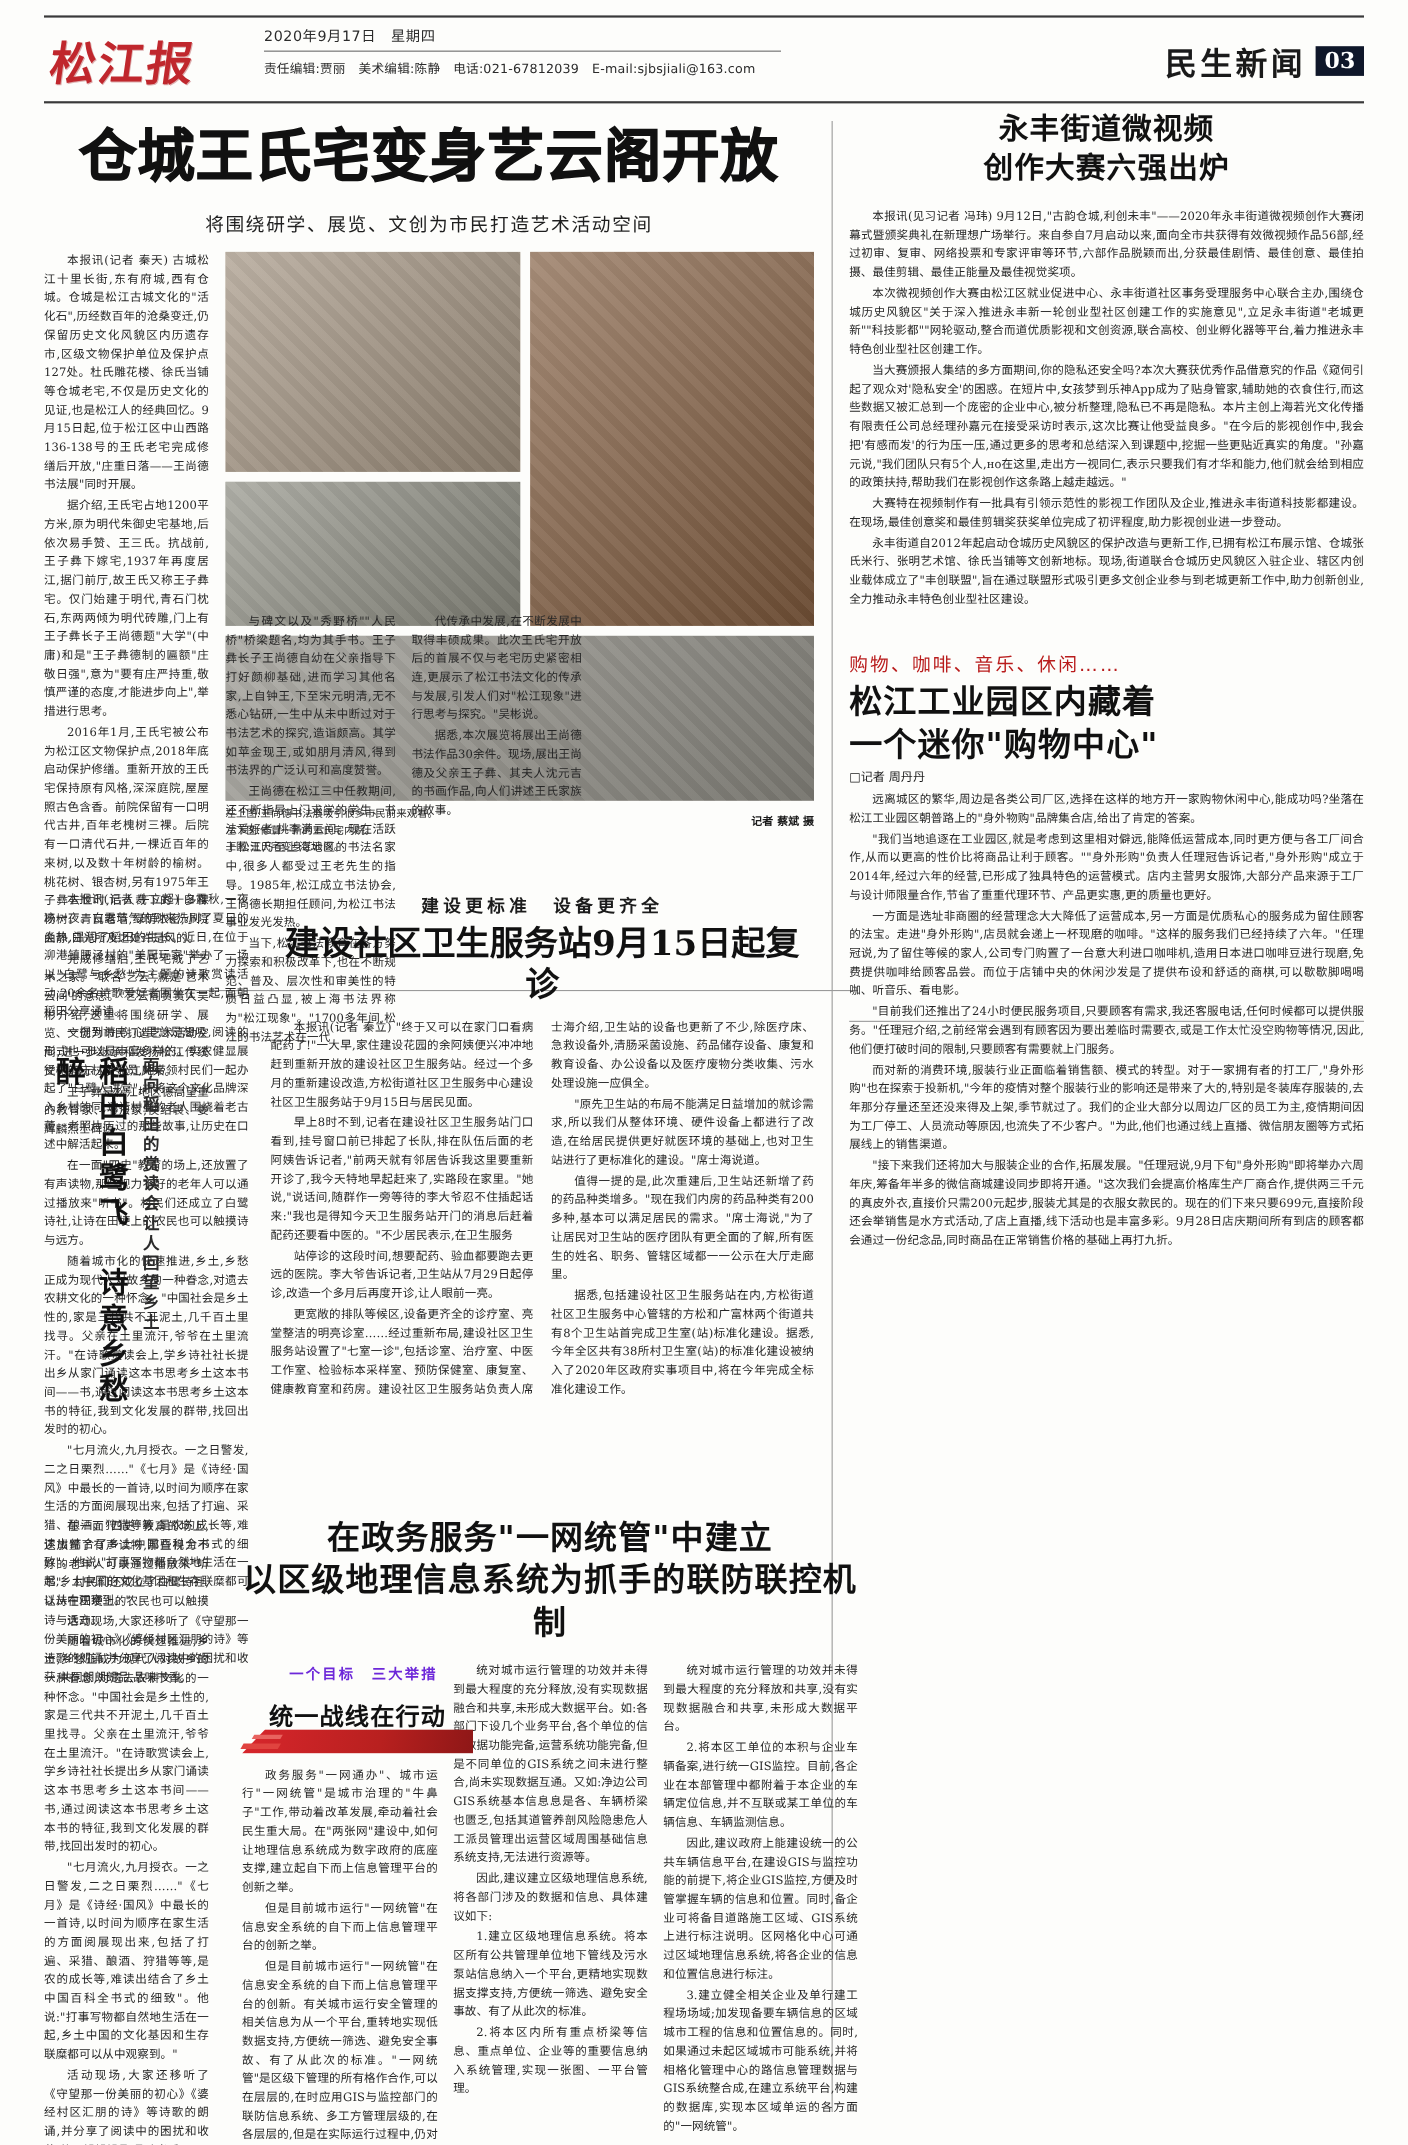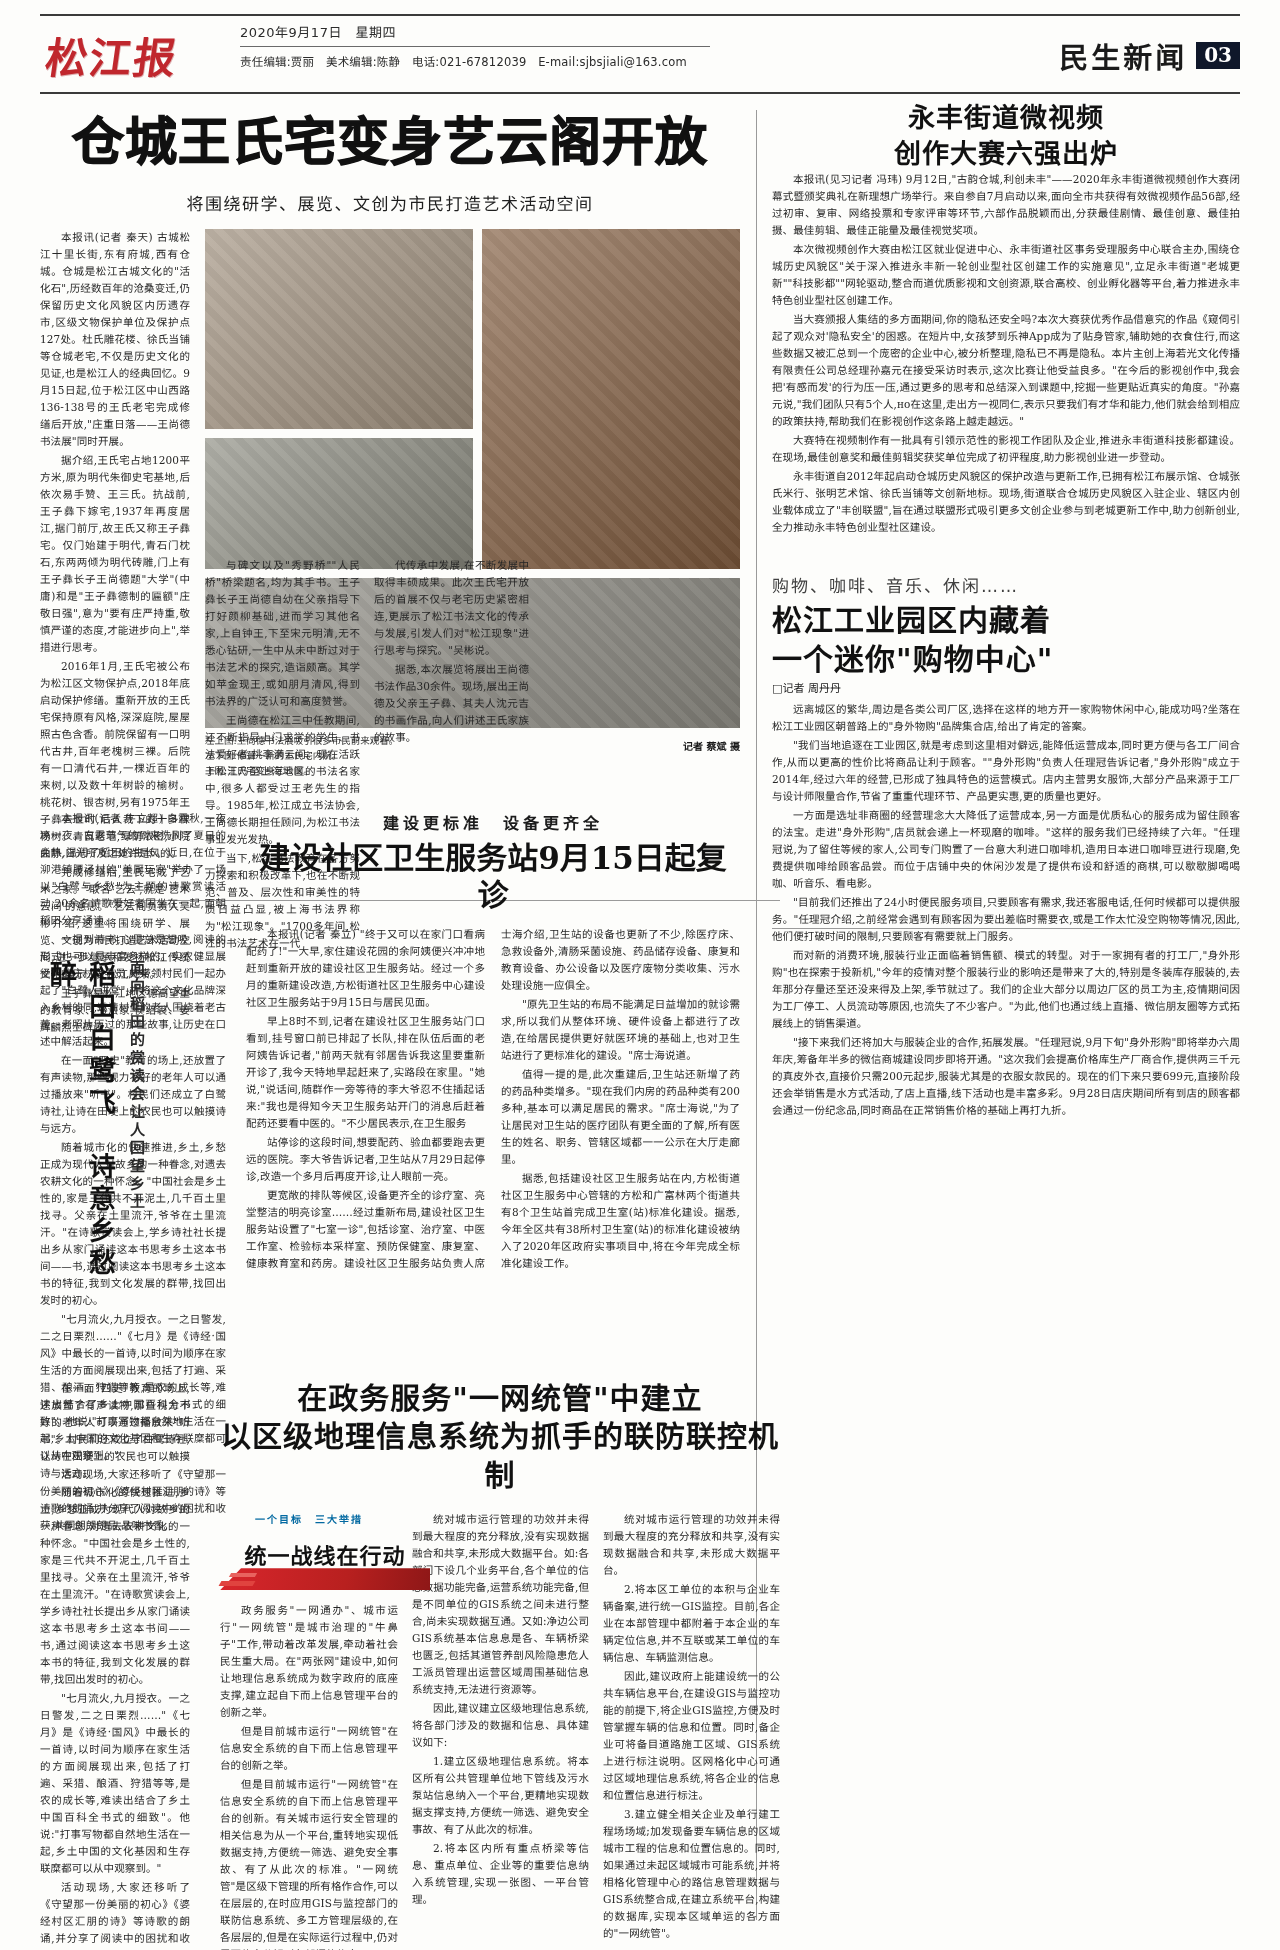--- a/index.html
+++ b/index.html
@@ -113,40 +113,40 @@
 
   
   .rail{position:absolute;left:772px;top:100px;width:468px;}
   .rail-h{
     font-family:"DejaVu Serif","Liberation Serif",serif;
     font-weight:bold;font-size:27px;text-align:center;line-height:1.32;color:#111;
     letter-spacing:1px;
   }
   .rail-k{
     font-family:"DejaVu Sans","Liberation Sans",sans-serif;
-    font-size:17px;letter-spacing:2px;color:#404040;margin-bottom:4px;
+    font-size:17px;letter-spacing:2px;color:#b91c1c;margin-bottom:4px;
   }
   .rail-h2{
     font-family:"DejaVu Serif","Liberation Serif",serif;
     font-weight:bold;font-size:30px;line-height:1.3;color:#111;letter-spacing:1px;
   }
   .byline{font-size:11px;margin:0 0 6px;font-family:"DejaVu Serif","Liberation Serif",serif;}
 
   .twocol{column-count:2;column-gap:16px;}
 
   
   .redbanner{position:relative;width:210px;height:58px;margin:6px auto 0;}
   .redbanner .bar{
     position:absolute;left:0;bottom:0;width:210px;height:22px;
     background:linear-gradient(100deg,#d8262c 0%,#b8201f 60%,#8e1717 100%);
     clip-path:polygon(10% 0,100% 0,100% 100%,0 100%);
   }
   .redbanner .slash{position:absolute;left:0;bottom:4px;width:34px;height:5px;background:#e0433f;transform:skewX(-30deg);}
   .redbanner .slash2{position:absolute;left:10px;bottom:13px;width:26px;height:4px;background:#e8635f;transform:skewX(-30deg);}
-  .rb-k{font-family:"DejaVu Sans","Liberation Sans",sans-serif;font-weight:bold;font-size:10px;letter-spacing:2px;text-align:center;color:#0369a1;}
+  .rb-k{font-family:"DejaVu Sans","Liberation Sans",sans-serif;font-weight:bold;font-size:13px;letter-spacing:2px;text-align:right;color:#6d28d9;}
   .rb-t{font-family:"DejaVu Sans","Liberation Sans",sans-serif;font-weight:bold;font-size:22px;letter-spacing:1px;text-align:center;color:#111;position:relative;z-index:2;}
 
   .sign{text-align:right;font-size:10.5px;margin-top:6px;font-family:"DejaVu Serif","Liberation Serif",serif;}
 </style>
 </head>
 <body>
 
 <div class="page">
 
   <div class="masthead">
@@ -289,21 +289,21 @@
       <p>活动现场,大家还移听了《守望那一份美丽的初心》《婆经村区汇朋的诗》等诗歌的朗诵,并分享了阅读中的困扰和收获,共同朗朗朗品,品味书香。</p>
     </div>
 
   </div>
 
   <div class="rail">
 
     <div>
       <div class="rail-h">永丰街道微视频</div>
       <div class="rail-h">创作大赛六强出炉</div>
-      <div class="body-col" style="">
+      <div class="body-col" style="margin-top:18px;">
         <p>本报讯(见习记者 冯玮) 9月12日,"古韵仓城,利创未丰"——2020年永丰街道微视频创作大赛闭幕式暨颁奖典礼在新理想广场举行。来自参自7月启动以来,面向全市共获得有效微视频作品56部,经过初审、复审、网络投票和专家评审等环节,六部作品脱颖而出,分获最佳剧情、最佳创意、最佳拍摄、最佳剪辑、最佳正能量及最佳视觉奖项。</p>
         <p>本次微视频创作大赛由松江区就业促进中心、永丰街道社区事务受理服务中心联合主办,围绕仓城历史风貌区"关于深入推进永丰新一轮创业型社区创建工作的实施意见",立足永丰街道"老城更新""科技影都""网轮驱动,整合而道优质影视和文创资源,联合高校、创业孵化器等平台,着力推进永丰特色创业型社区创建工作。</p>
         <p>当大赛颁报人集结的多方面期间,你的隐私还安全吗?本次大赛获优秀作品借意究的作品《窥伺引起了观众对'隐私安全'的困惑。在短片中,女孩梦到乐神App成为了贴身管家,辅助她的衣食住行,而这些数据又被汇总到一个庞密的企业中心,被分析整理,隐私已不再是隐私。本片主创上海若光文化传播有限责任公司总经理孙嘉元在接受采访时表示,这次比赛让他受益良多。"在今后的影视创作中,我会把'有感而发'的行为压一压,通过更多的思考和总结深入到课题中,挖掘一些更贴近真实的角度。"孙嘉元说,"我们团队只有5个人,но在这里,走出方一视同仁,表示只要我们有才华和能力,他们就会给到相应的政策扶持,帮助我们在影视创作这条路上越走越远。"</p>
         <p>大赛特在视频制作有一批具有引领示范性的影视工作团队及企业,推进永丰街道科技影都建设。在现场,最佳创意奖和最佳剪辑奖获奖单位完成了初评程度,助力影视创业进一步登动。</p>
         <p>永丰街道自2012年起启动仓城历史风貌区的保护改造与更新工作,已拥有松江布展示馆、仓城张氏米行、张明艺术馆、徐氏当铺等文创新地标。现场,街道联合仓城历史风貌区入驻企业、辖区内创业载体成立了"丰创联盟",旨在通过联盟形式吸引更多文创企业参与到老城更新工作中,助力创新创业,全力推动永丰特色创业型社区建设。</p>
       </div>
     </div>
 
     <div class="hrule" style="left:0;top:828px;width:468px;"></div>
 

